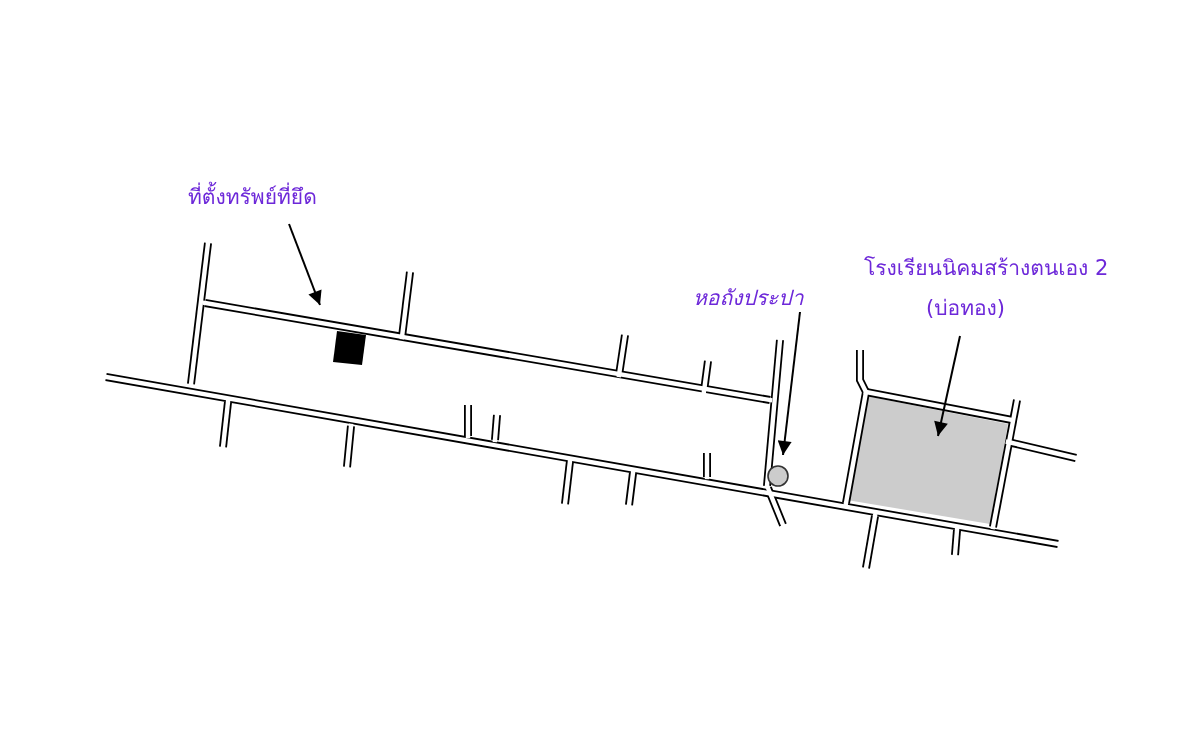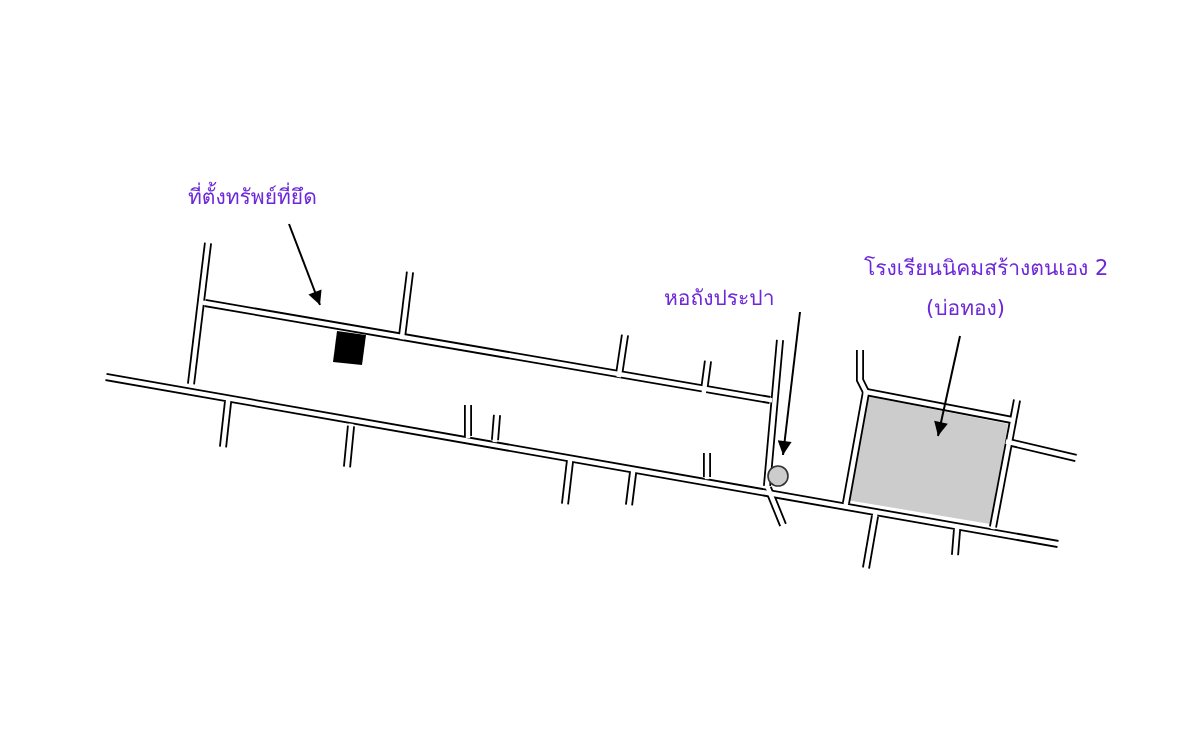--- a/index.html
+++ b/index.html
@@ -7,21 +7,21 @@
     #map-canvas { position: absolute; left: 0; top: 0; width: 1200px; height: 733px; }
     .label {
       position: absolute;
       font-family: "DejaVu Sans", "Liberation Sans", sans-serif;
       font-size: 21px;
       color: #6d28d9;
       white-space: nowrap;
       line-height: 1;
     }
     #label-seized { left: 188px; top: 187px; }
-    #label-water  { left: 664px; top: 288px; }
+    #label-water  { left: 693px; top: 288px; font-style: italic; }
     #label-school { left: 864px; top: 258px; }
     #label-school-sub { left: 926px; top: 298px; }
   </style>
 </head>
 <body>
 
 <svg id="map-canvas" width="1200" height="733" viewBox="0 0 1200 733" xmlns="http://www.w3.org/2000/svg">
   <defs>
     <marker id="arrowhead" markerWidth="10" markerHeight="10" refX="9" refY="5" orient="auto" markerUnits="userSpaceOnUse">
       <path d="M0,0 L10,5 L0,10 Z" fill="#000000"></path>

